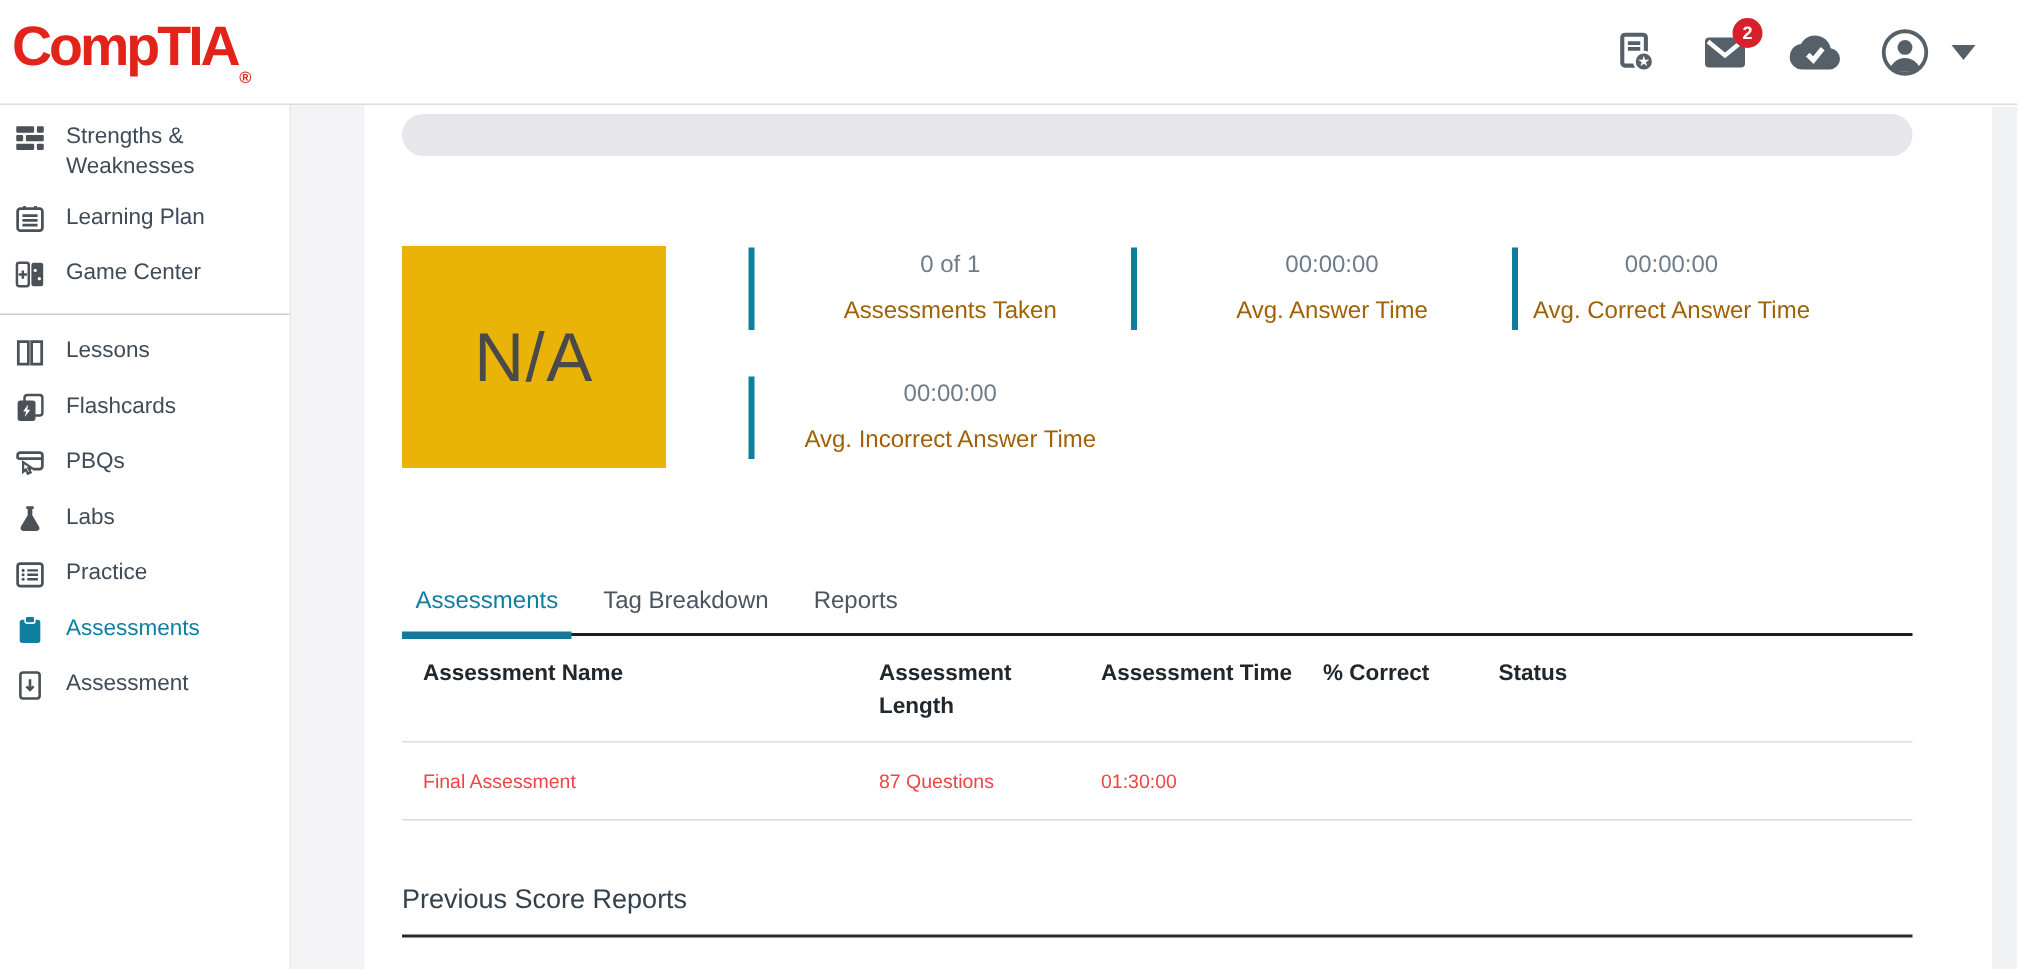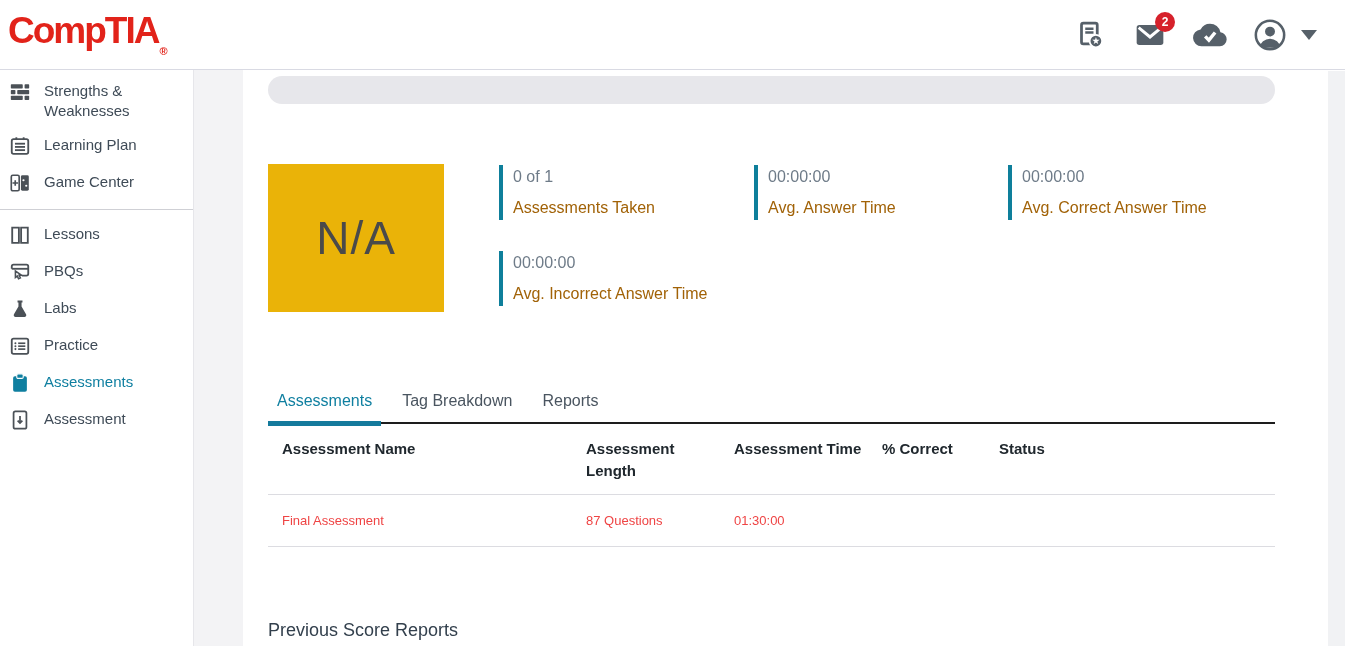--- a/index.html
+++ b/index.html
@@ -45,21 +45,21 @@
   .content { width:1007px; }
 
   .progress-track { width:1007px; height:28px; border-radius:14px; background:#e7e7eb; }
 
   .summary { margin-top:60px; display:flex; }
   .na-box { width:176px; height:148px; background:#eab308; display:flex;
     align-items:center; justify-content:center; }
   .na-text { font-size:46px; font-weight:300; color:#4a4a4a; letter-spacing:1px; }
   .stats { margin-left:55px; display:grid; grid-template-columns:255px 254px auto;
     grid-auto-rows:55px; row-gap:31px; align-content:start; padding-top:1px; }
-  .stat { border-left:4px solid #0e7f9b; padding:1px 0 0 10px; }
+  .stat { border-left:4px solid #0e7f9b; padding:1px 0 0 10px;text-align:center; }
   .stat .value { font-size:16px; color:#6e7b88; line-height:22px; }
   .stat .label { font-size:16px; color:#a16207; line-height:22px; margin-top:9px; }
 
   
   .tabs { margin-top:80px; display:flex; gap:12px; border-bottom:2px solid #1d1d1d;
     width:1007px; position:relative; }
   .tab { padding:0 9px 12px 9px; font-size:16px; color:#4a5560; cursor:pointer; position:relative; }
   .tab.active { color:#0f7fa0; }
   .tab.active::after { content:""; position:absolute; left:0; right:0; bottom:-4px;
     height:5px; background:#147a9c; }
@@ -68,21 +68,21 @@
   .table { width:1007px; }
   .thead, .trow { display:grid; grid-template-columns:304px 148px 148px 117px auto;
     padding-left:14px; }
   .thead { border-bottom:1px solid #dcdce1; padding-top:14px; padding-bottom:12px; }
   .th { font-size:15px; font-weight:700; color:#20282e; line-height:22px; }
   .th.narrow { max-width:96px; }
   .trow { border-bottom:1px solid #dcdce1; height:52px; align-items:center; }
   .td { font-size:13px; color:#ef4444; }
 
   
-  .prev-heading { margin-top:73px; font-size:18px; color:#33404d; }
+  .prev-heading { margin-top:42px; font-size:18px; color:#33404d; }
   .prev-rule { margin-top:13px; border-top:2px solid #2a2a2a; width:1007px; }
 </style>
 </head>
 <body>
 
 <div class="app">
 
   <div class="header">
     <div class="logo"><span>CompTIA</span><span class="reg">®</span></div>
 
@@ -176,20 +176,30 @@
     <div class="nav-item">
       <span class="nicon">
         <svg width="22" height="22" viewBox="0 0 24 24" fill="none" stroke="#4b5157" stroke-width="2">
           <path d="M3.5 4h7.3v16.5H3.5z"></path>
             <path d="M13.2 4h7.3v16.5h-7.3z"></path>
         </svg>
       </span>
       <span>Lessons</span>
     </div>
 
+    <div class="nav-item">
+      <span class="nicon">
+        <svg width="22" height="22" viewBox="0 0 24 24">
+          <rect x="8" y="2.5" width="13" height="15" rx="2" fill="none" stroke="#4b5157" stroke-width="1.8"></rect>
+          <rect x="3" y="6.5" width="13" height="15" rx="2" fill="#4b5157"></rect>
+          <polygon points="10.6,9.5 7,14.5 9.2,14.5 8.2,18.5 12.2,13.3 10,13.3" fill="#fff"></polygon>
+        </svg>
+      </span>
+      <span>Flashcards</span>
+    </div>
 
     <div class="nav-item">
       <span class="nicon">
         <svg width="22" height="22" viewBox="0 0 24 24">
           <path d="M3 8.5V6a2 2 0 0 1 2-2h14a2 2 0 0 1 2 2v8a2 2 0 0 1-2 2h-5" fill="none" stroke="#4b5157" stroke-width="2"></path>
           <path d="M3 8.5h18" stroke="#4b5157" stroke-width="2"></path>
           <path d="M7 11v7l2-1.6 1.4 3 2-.9-1.4-3H13.6z" fill="none" stroke="#4b5157" stroke-width="1.7"></path>
         </svg>
       </span>
       <span>PBQs</span>

